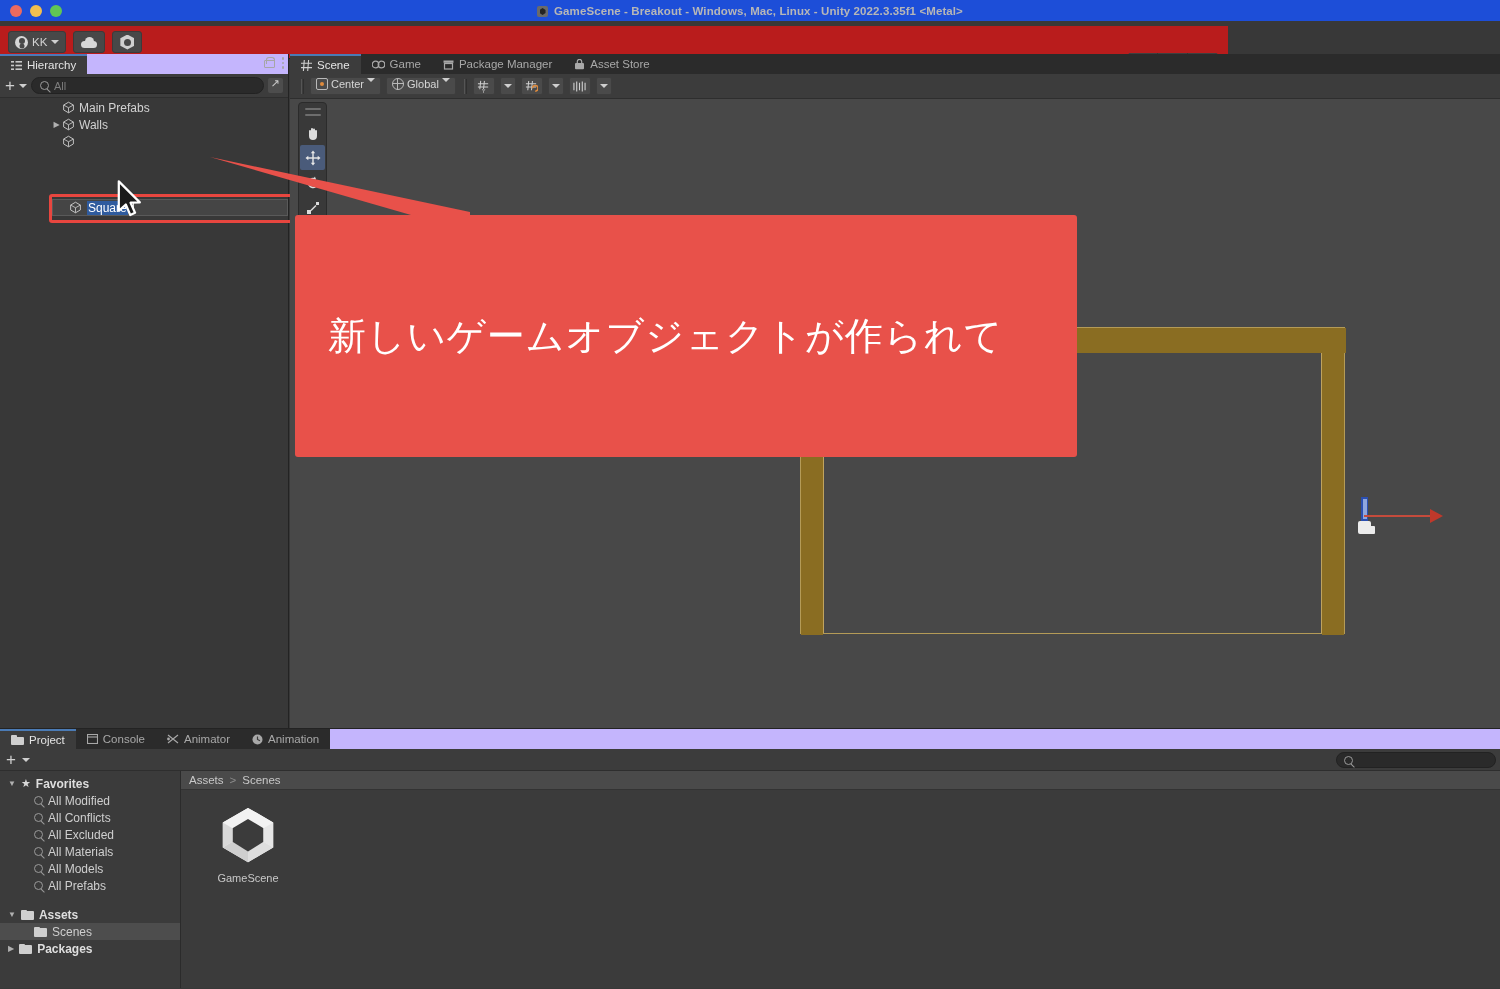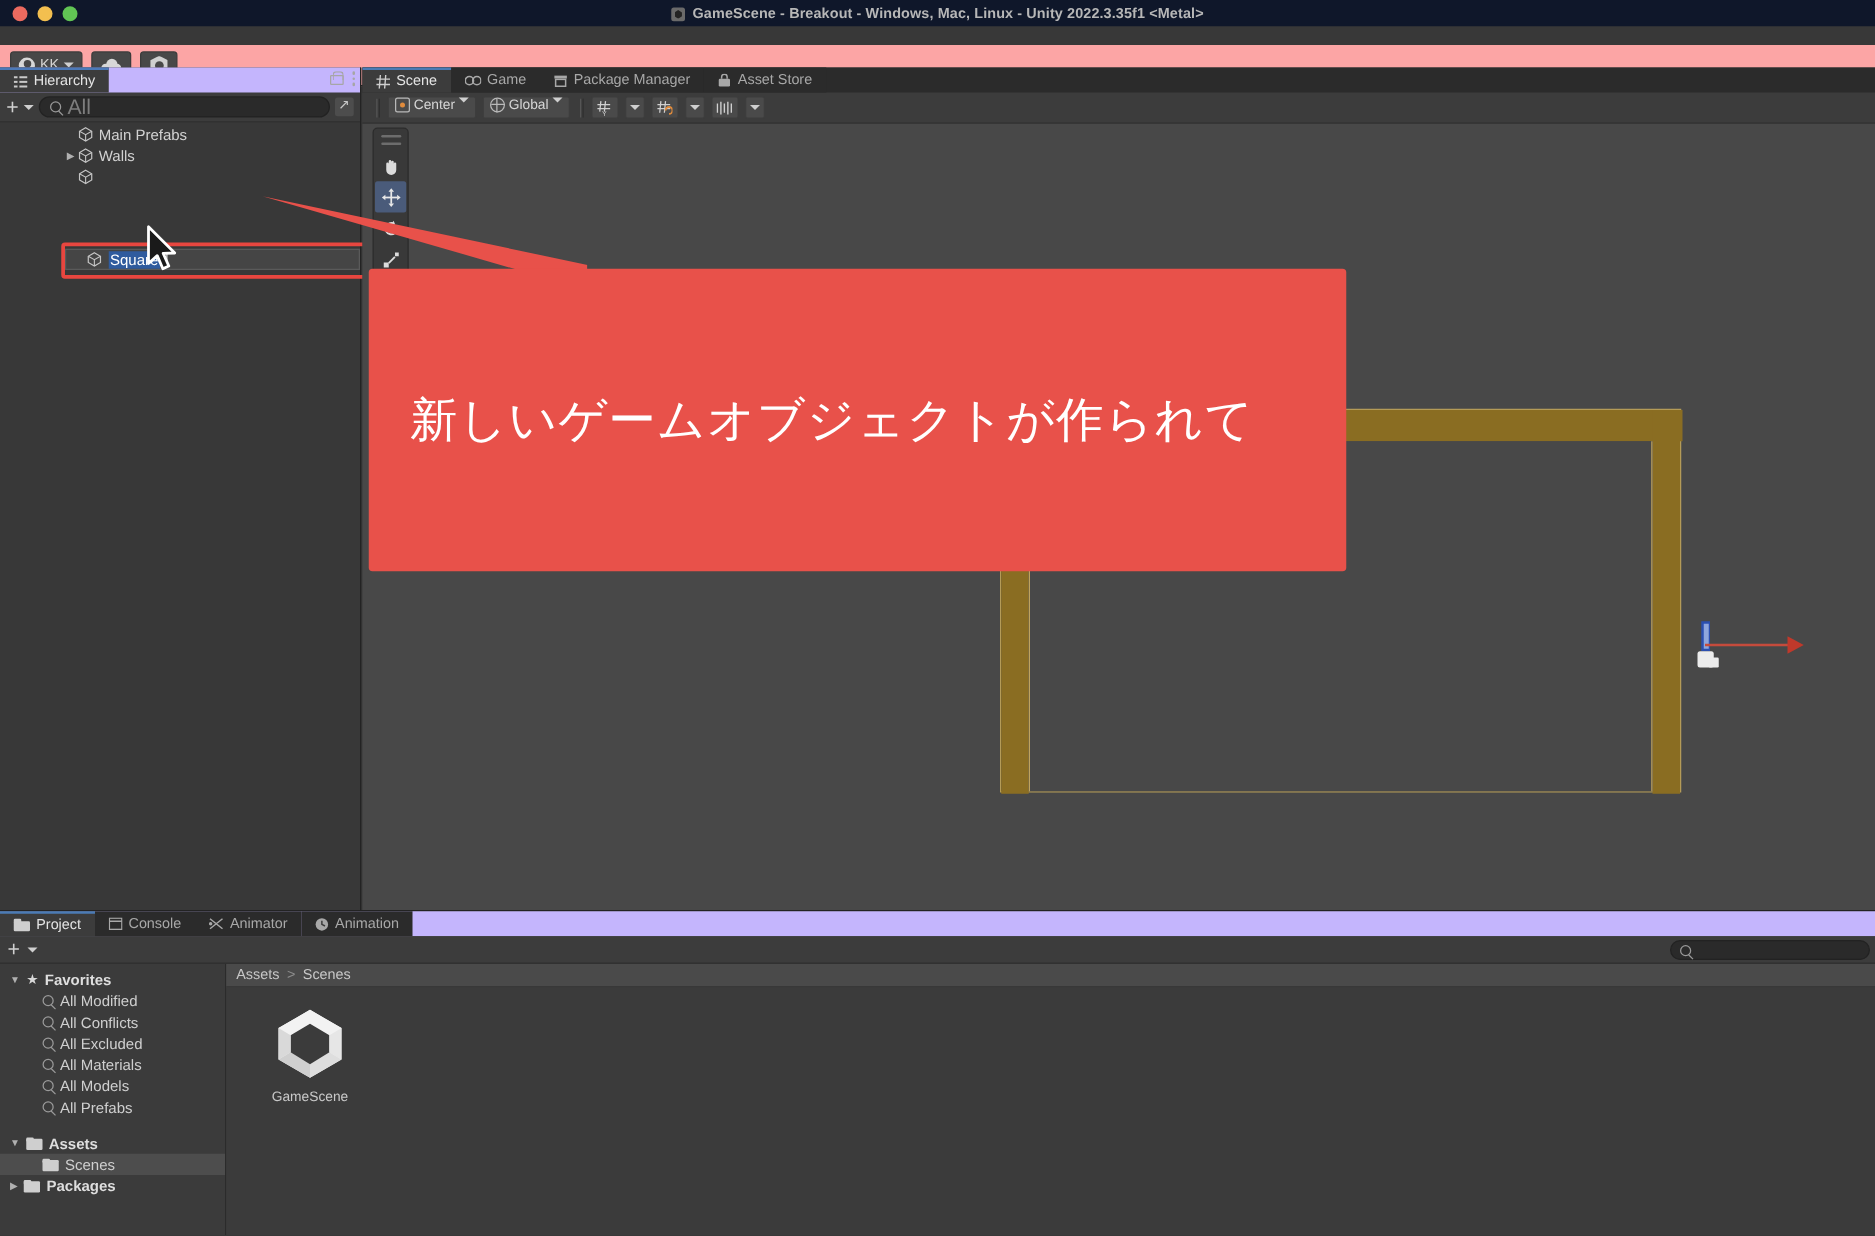--- a/index.html
+++ b/index.html
@@ -9,43 +9,43 @@
     font-family:"Liberation Sans","DejaVu Sans",sans-serif;
     font-size:12px;
     color:#c4c4c4;
     -webkit-font-smoothing:antialiased;
   }
   #root { position:relative; width:1500px; height:989px; }
 
   
   .titlebar {
     position:absolute; left:0; top:0; width:1500px; height:21px;
-    background:#0f172a;
+    background:#1d4ed8;
   }
   .traffic { position:absolute; top:5px; left:10px; display:flex; gap:8px; }
   .dot { width:12px; height:12px; border-radius:50%; }
   .dot.red{background:#ec6a5f;} .dot.yellow{background:#f3bf4f;} .dot.green{background:#61c554;}
   .win-title {
     position:absolute; left:0; top:0; width:1500px; height:21px;
     display:flex; align-items:center; justify-content:center;
     font-size:11.5px; font-weight:bold; color:#b7b7b7; letter-spacing:.1px;
   }
   .win-title .unity-mini {
     display:inline-block; width:11px; height:11px; margin-right:6px;
     background:#6a6a6a; border-radius:2px; position:relative; top:1px;
   }
   .win-title .unity-mini::after{
     content:""; position:absolute; left:2.5px; top:2px; width:6px; height:7px;
     background:#232323; clip-path:polygon(50% 0,100% 28%,100% 72%,50% 100%,0 72%,0 28%);
   }
 
   
   .toolbar {
-    position:absolute; left:0; top:36px; width:1500px; height:33px;
-    background:#fca5a5; border-bottom:1px solid #1f1f1f;
+    position:absolute; left:0; top:26px; width:1228px; height:33px;
+    background:#b91c1c; border-bottom:1px solid #1f1f1f;
   }
   .tb-left { position:absolute; left:8px; top:5px; display:flex; gap:7px; align-items:center;}
   .tb-btn {
     height:22px; background:#484848; border:1px solid #3b3b3b; border-radius:3px;
     display:flex; align-items:center; gap:4px; padding:0 7px; color:#d2d2d2; font-size:11.5px;
   }
   .tb-btn.acct { padding:0 6px; }
   .avatar-ic {
     width:13px;height:13px;border-radius:50%;background:#d7d7d7;position:relative;flex:none;
   }
@@ -101,21 +101,21 @@
     height:24px; background:#3c3c3c; display:flex; align-items:center; gap:4px; padding:0 5px;
     border-bottom:1px solid #2e2e2e;
   }
   .plus-ic { color:#d0d0d0; font-size:17px; line-height:14px; font-weight:300; }
   .search-box {
     flex:1; height:17px; background:#2a2a2a; border:1px solid #222; border-radius:9px;
     display:flex; align-items:center; padding:0 8px; gap:5px;
   }
   .mag { width:9px;height:9px;border:1.4px solid #9a9a9a;border-radius:50%;position:relative;flex:none;}
   .mag::after{content:"";position:absolute;right:-3px;bottom:-2.5px;width:5px;height:1.4px;background:#9a9a9a;transform:rotate(45deg);}
-  .search-ph { color:#7d7d7d; font-size:17px; }
+  .search-ph { color:#7d7d7d; font-size:11px; }
   .expand-ic { width:15px;height:15px;background:#4d4d4d;border-radius:2px;position:relative;flex:none;}
   .expand-ic::after{content:"↗";position:absolute;left:2.5px;top:-1px;font-size:11px;color:#c9c9c9;}
 
   .hier-tree { padding-top:1px; font-size:12px; }
   .row { height:17px; display:flex; align-items:center; gap:4px; padding-left:10px; position:relative; }
   .row .arrow { width:9px; font-size:8px; color:#b0b0b0; text-align:center; flex:none; }
   .row .arrow.down::before{content:"▼";}
   .row .arrow.right::before{content:"▶";}
   .cube-ic { width:13px;height:13px;flex:none;position:relative; }
   .unity-ic { width:14px;height:14px;flex:none; }

